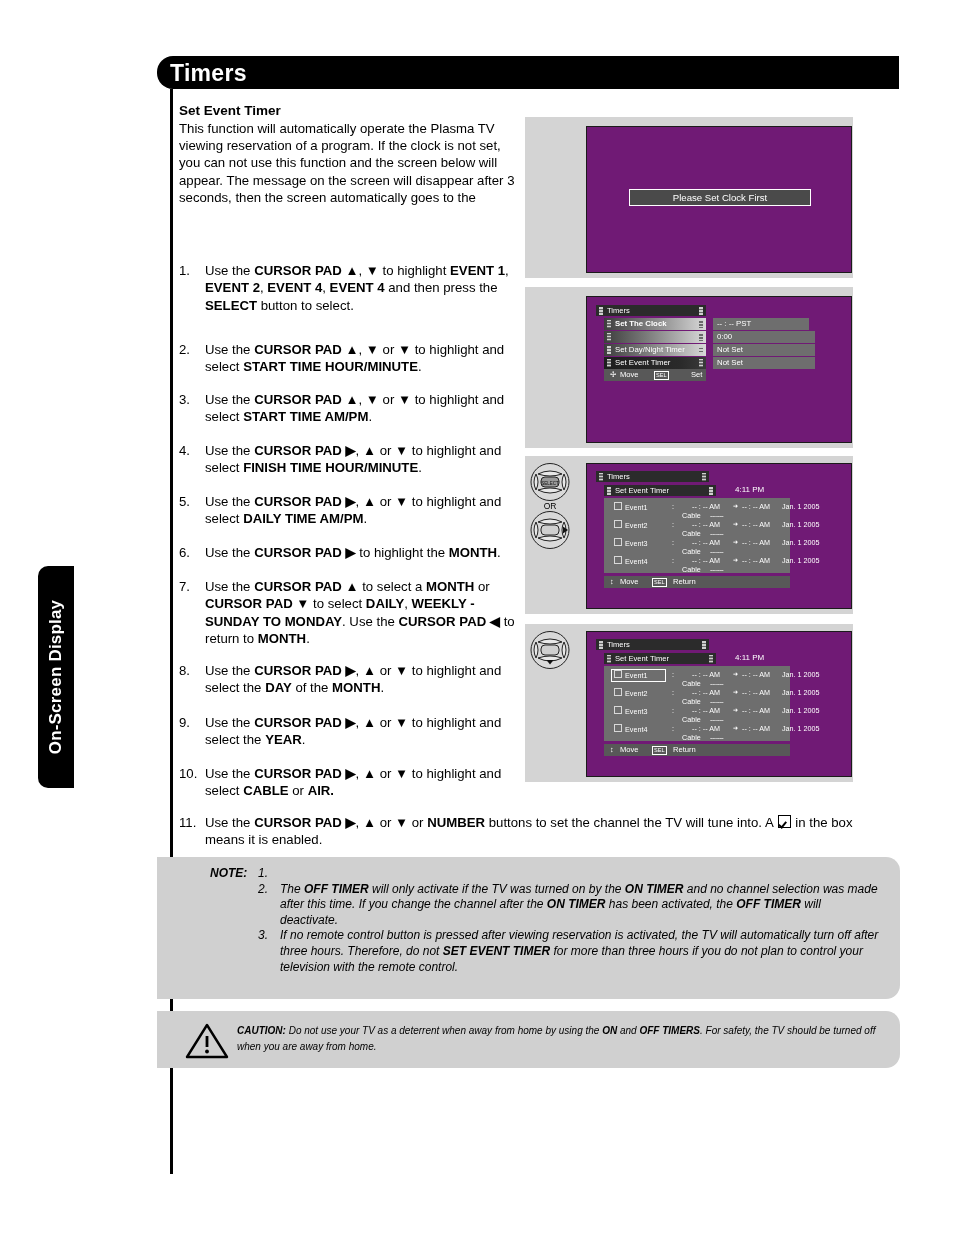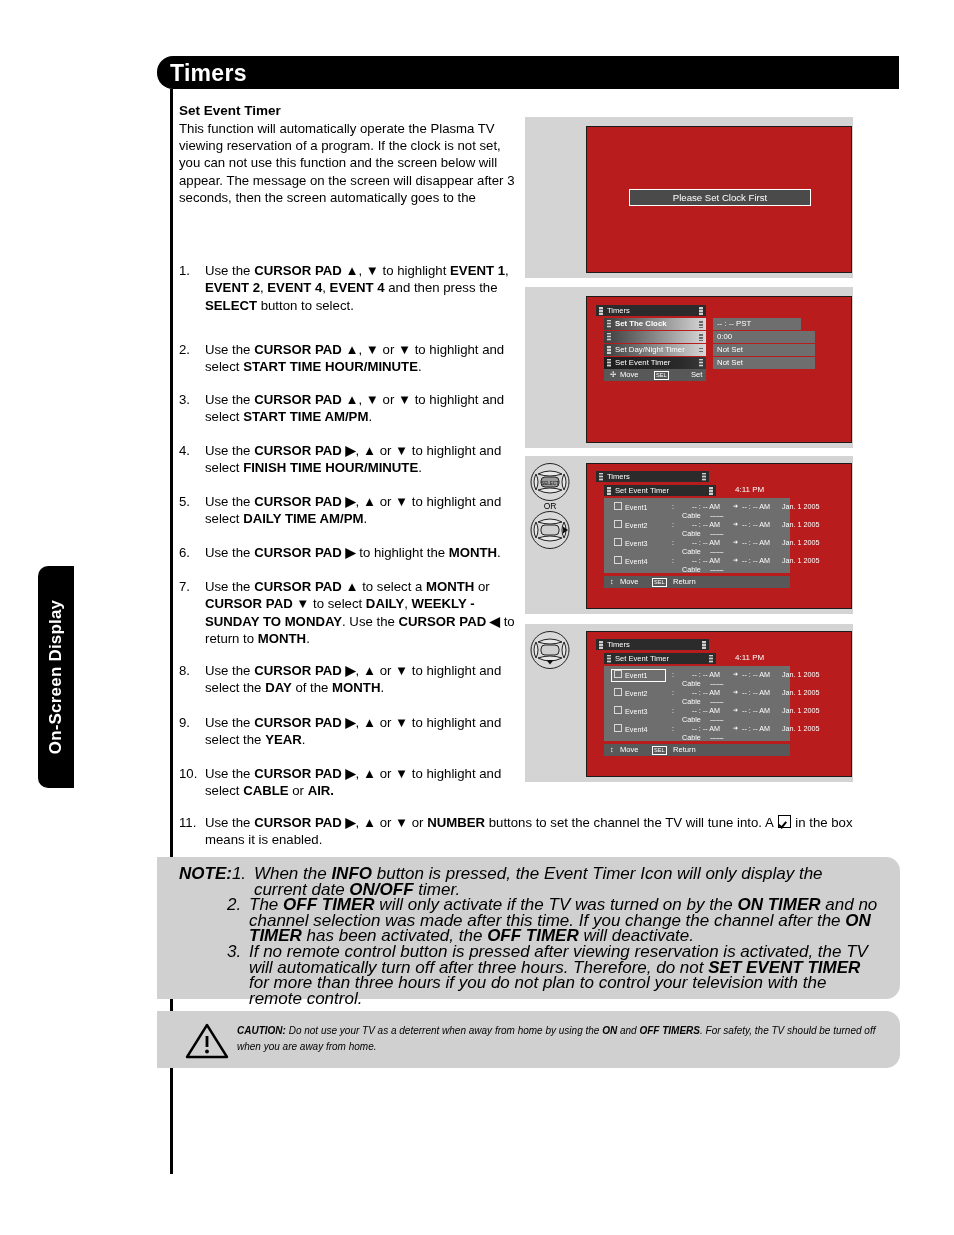--- a/index.html
+++ b/index.html
@@ -65,21 +65,21 @@
     display:inline-block;width:11px;height:11px;border:1.6px solid #000;
     position:relative;vertical-align:-1px;margin:0 1px;
   }
   .chk:after{
     content:"";position:absolute;left:1px;top:4px;width:3px;height:6px;
     border:solid #000;border-width:0 2px 2px 0;transform:rotate(40deg);
   }
 
   
   .panel{position:absolute;background:#d4d4d4;}
-  .tvscreen{position:absolute;background:#b91c1c;border:1.5px solid #1b1b1b;}
+  .tvscreen{position:absolute;background:#701a75;border:1.5px solid #1b1b1b;}
 
   
   #panel1{left:525px;top:117px;width:328px;height:161px;}
   #tv1{left:61px;top:9px;width:264px;height:145px;}
   .clockmsg{
     position:absolute;left:42px;top:62px;width:180px;height:15px;
     background:#4a4a4a;border:1.5px solid #ffffff;
     color:#fff;font-size:9.6px;text-align:center;line-height:15px;
   }
   .osd-bar{
@@ -137,21 +137,21 @@
   
   .pad{position:absolute;width:40px;height:38px;}
   .orlbl{position:absolute;font-size:8.5px;color:#000;text-align:center;width:40px;}
 
   
   .notebox{
     position:absolute;left:157px;top:857px;width:743px;height:142px;
     background:#d0d0d0;border-radius:0 14px 14px 0;
   }
   .note-inner{position:absolute;left:22px;top:9px;width:700px;}
-  .noterow{display:flex;font-size:17px;line-height:15.6px;font-style:italic;color:#000;}
+  .noterow{display:flex;font-size:12px;line-height:15.6px;font-style:italic;color:#000;margin-left:31px;}
   .noterow .lbl{flex:0 0 48px;font-weight:bold;font-style:italic;}
   .noterow .nn{flex:0 0 22px;font-style:italic;}
   .noterow .body{flex:1;}
 
   
   .caution{
     position:absolute;left:157px;top:1011px;width:743px;height:57px;
     background:#d0d0d0;border-radius:0 14px 14px 0;
   }
   .warn{position:absolute;left:28px;top:12px;width:44px;height:36px;}
@@ -259,21 +259,21 @@
             <span style="position:absolute;left:11px;top:0;">Set Day/Night Timer</span>
             <span class="grip" style="right:3px;"></span>
           </div>
           <div class="menuitem sel" style="left: 17px; top: 60px; width: 102px;">
             <span class="grip" style="left:3px;"></span>
             <span style="position:absolute;left:11px;top:0;">Set Event Timer</span>
             <span class="grip" style="right:3px;"></span>
           </div>
         </div>
       <div id="s2-values">
-          <div class="valbox" style="left: 126px; top: 21px; width: 88px;">-- : --  PST</div>
+          <div class="valbox" style="left: 126px; top: 21px; width: 96px;">-- : --  PST</div>
           <div class="valbox" style="left: 126px; top: 34px; width: 102px;">0:00</div>
           <div class="valbox" style="left: 126px; top: 47px; width: 102px;">Not Set</div>
           <div class="valbox" style="left: 126px; top: 60px; width: 102px;">Not Set</div>
         </div>
 
       <div class="navbar" style="left:17px;top:72px;width:102px;">
         <span style="position:absolute;left:6px;top:0;">✢</span>
         <span style="position:absolute;left:16px;top:0;">Move</span>
         <span class="selkey" style="position:absolute;left:50px;top:2px;">SEL</span>
         <span style="position:absolute;left:87px;top:0;">Set</span>
@@ -413,21 +413,20 @@
         <span style="position:absolute;left:69px;top:0;">Return</span>
       </div>
     </div>
   </div>
 
   <div class="notebox">
     <div class="note-inner" id="note-host">
         <div class="noterow">
           <div class="lbl">NOTE:</div>
           <div class="nn">1.</div>
-          <div class="body">When the <b>INFO</b> button is pressed, the Event Timer Icon will only display the current date <b>ON/OFF</b> timer.</div>
         </div>
         <div class="noterow">
           <div class="lbl"></div>
           <div class="nn">2.</div>
           <div class="body">The <b>OFF TIMER</b> will only activate if the TV was turned on by the <b>ON TIMER</b> and no channel selection was made after this time. If you change the channel after the <b>ON TIMER</b> has been activated, the <b>OFF TIMER</b> will deactivate.</div>
         </div>
         <div class="noterow">
           <div class="lbl"></div>
           <div class="nn">3.</div>
           <div class="body">If no remote control button is pressed after viewing reservation is activated, the TV will automatically turn off after three hours. Therefore, do not <b>SET EVENT TIMER</b> for more than three hours if you do not plan to control your television with the remote control.</div>

